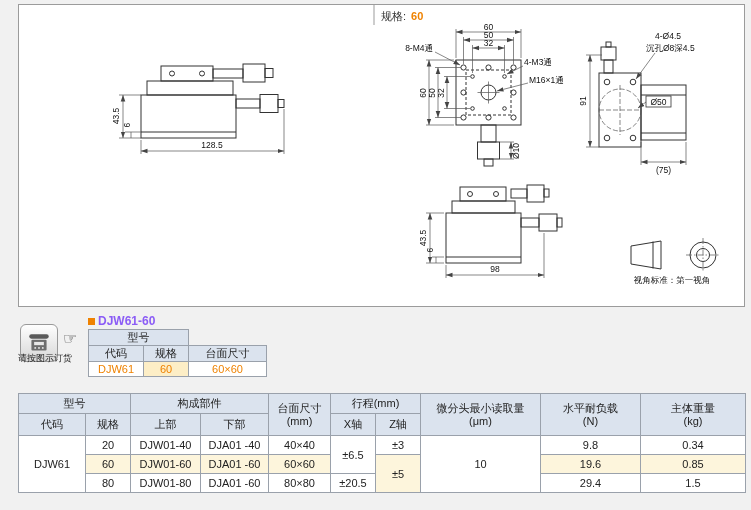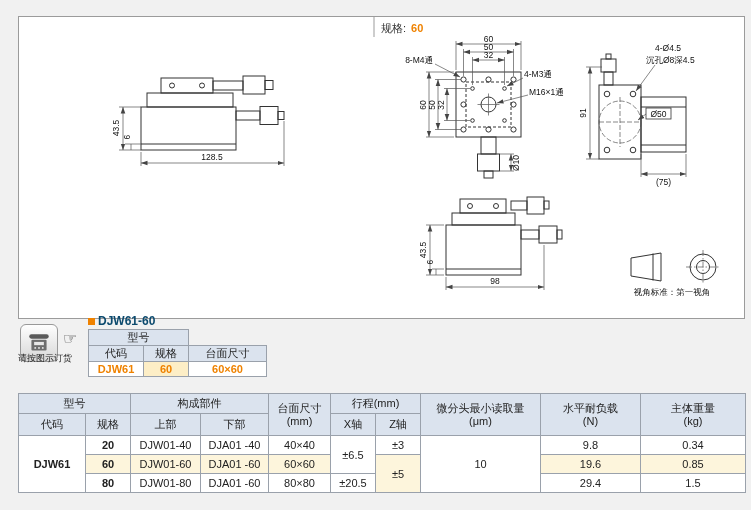--- a/index.html
+++ b/index.html
@@ -1,43 +1,43 @@
 <!DOCTYPE html>
 <html><head>
 <meta charset="utf-8">
 <style>
   *{margin:0;padding:0;box-sizing:border-box}
   html,body{width:751px;height:510px}
   body{position:relative;background:#f1f1f1;font-family:"Liberation Sans","DejaVu Sans",sans-serif;overflow:hidden}
   .page{position:absolute;inset:0}
-  .drawing-panel{position:absolute;left:18px;top:16px;width:727px;height:303px;background:#fff;border:1px solid #9b9b9b}
+  .drawing-panel{position:absolute;left:18px;top:4px;width:727px;height:303px;background:#fff;border:1px solid #9b9b9b}
   .spec-header{position:absolute;left:362px;top:4px;font-size:11px;color:#333;white-space:nowrap}
   .spec-header .val{color:#ef8200;font-weight:bold;margin-left:5px}
   svg.drawing{position:absolute;left:0;top:0;display:block}
   svg text{font-family:"Liberation Sans","DejaVu Sans",sans-serif;font-size:8.5px;fill:#111}
   .outline{stroke:#333;stroke-width:1;fill:none}
   .dim{stroke:#555;stroke-width:0.7;fill:none}
   .dash{stroke:#555;stroke-width:0.7;fill:none;stroke-dasharray:5 2}
 
   .order-section{position:absolute;left:18px;top:314px;width:330px;height:72px}
   .icon-box{position:absolute;left:2px;top:10px;width:38px;height:38px;border:1px solid #999;border-radius:6px;
             background:linear-gradient(#fefefe,#d7d7d7);display:flex;align-items:center;justify-content:center}
   .pointer{position:absolute;left:45px;top:15px;font-size:16px;color:#333}
   .order-note{position:absolute;left:0px;top:38px;font-size:9px;color:#222;white-space:nowrap}
-  .order-title{position:absolute;left:70px;top:0;font-size:12px;font-weight:bold;color:#0c4a6e;white-space:nowrap}
+  .order-title{position:absolute;left:70px;top:0;font-size:12px;font-weight:bold;color:#8b5cf6;white-space:nowrap}
   .order-title .bullet{display:inline-block;width:7px;height:7px;background:#ef8200;margin-right:3px}
 
   table{border-collapse:collapse;table-layout:fixed}
   .order-table{position:absolute;left:70px;top:15px;width:178px;font-size:11px}
   .order-table th,.order-table td{border:1px solid #9aa1ab;text-align:center;height:15px;padding:0;overflow:hidden}
   .order-table th{background:#dbe3ee;font-weight:normal;color:#222}
   .order-table td{background:#fff}
   .order-table td.hl{background:#fdeec6}
   .order-table .ghost{border:none;background:transparent}
-  .orange{color:#ef8200;font-weight:bold}
+  .orange{color:#ef8200;font-weight:normal}
 
   .spec-table{position:absolute;left:18px;top:393px;width:727px;font-size:11px}
   .spec-table th,.spec-table td{border:1px solid #9aa1ab;text-align:center;padding:0;color:#222;overflow:hidden}
   .spec-table thead th{background:#dbe3ee;font-weight:normal;line-height:1.15}
   .spec-table thead tr.h1 th{height:20px}
   .spec-table thead tr.h2 th{height:22px}
   .spec-table tbody td{background:#fff;height:19px}
   .spec-table tbody tr.hl td{background:#fdf5dc}
 </style>
 </head>

